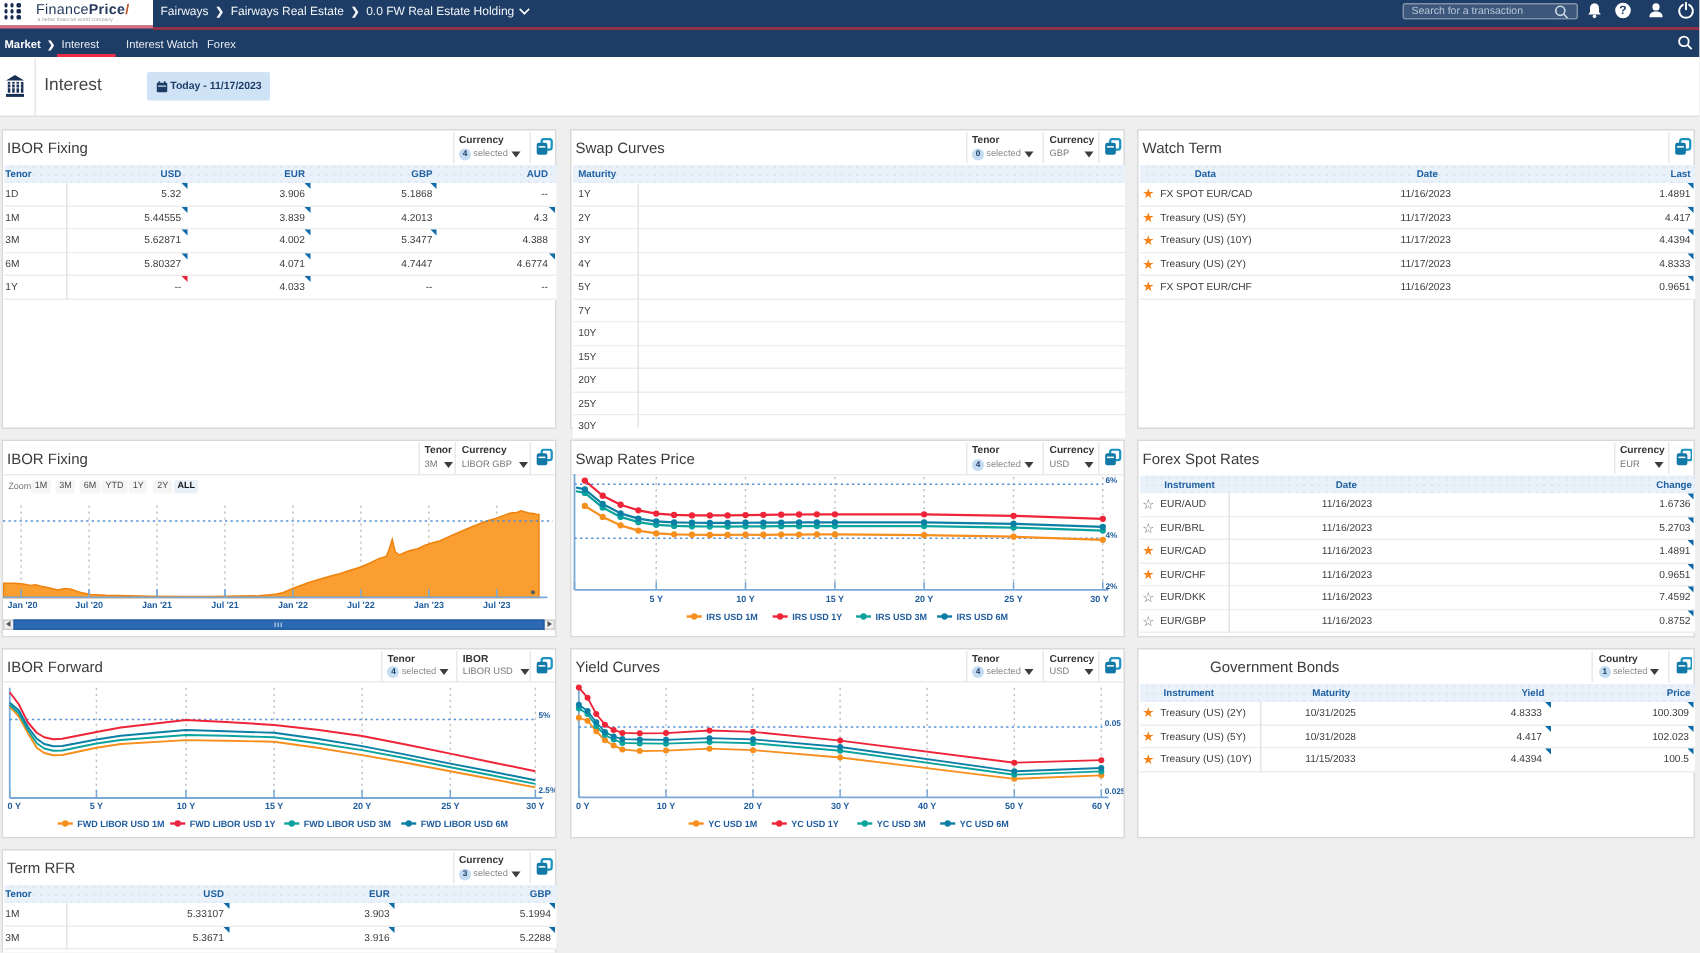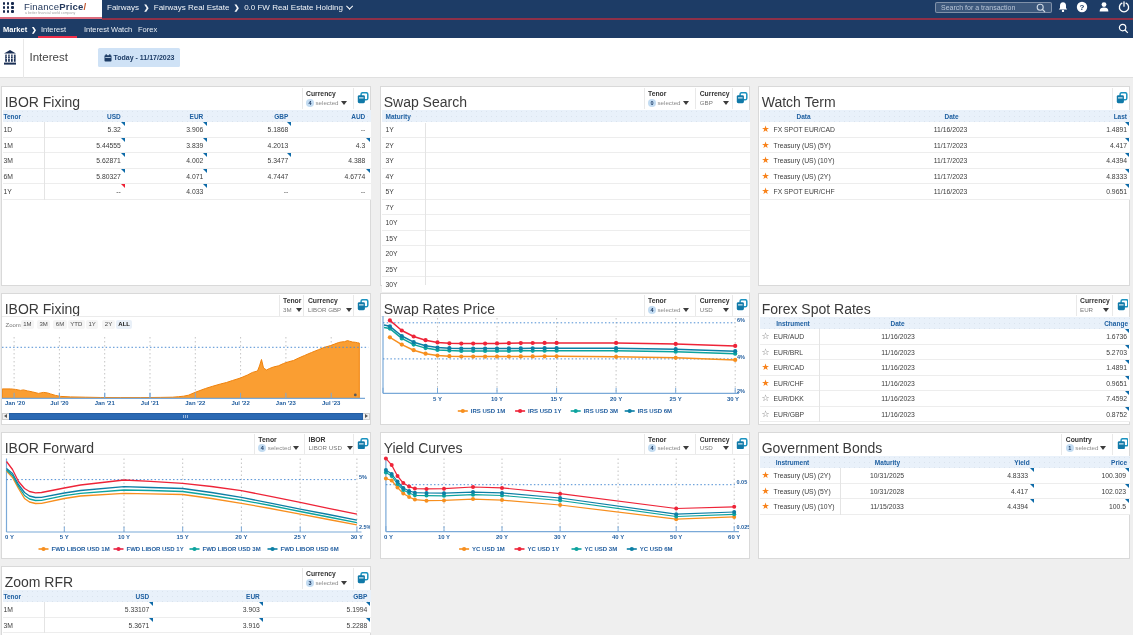--- a/index.html
+++ b/index.html
@@ -1,19 +1,19 @@
 <!DOCTYPE html>
 <html><head><meta charset="utf-8"><style>
 *{margin:0;padding:0;box-sizing:border-box;}
 html,body{width:1133px;height:635px;overflow:hidden;background:#efefef;}
 body{font-family:"Liberation Sans",sans-serif;}
 #page{position:relative;width:1133px;height:635px;overflow:hidden;}
 .abs{position:absolute;}
 .panel{position:absolute;background:#fff;border:1px solid #d9d9d9;}
-.ptitle{position:absolute;left:3.2px;font-size:14px;color:#3b3b3b;}
+.ptitle{position:absolute;left:3.2px;font-size:10px;color:#3b3b3b;}
 .vsep{position:absolute;width:1px;background:#e9e9e9;}
 .clabel{font-size:6.8px;font-weight:bold;color:#333;}
 .badge{display:inline-block;width:8px;height:8px;border-radius:50%;background:#c3dcf2;color:#1d3c66;font-size:5.5px;font-weight:bold;text-align:center;line-height:8px;vertical-align:top;}
 .sel{font-size:6.2px;color:#8a8a8a;vertical-align:top;line-height:8px;}
 .caret{display:inline-block;width:0;height:0;border-left:3.2px solid transparent;border-right:3.2px solid transparent;border-top:4px solid #3c3c3c;vertical-align:top;margin-top:2px;margin-left:2px;}
 .thead{position:absolute;background:#e9f1fa;background-image:radial-gradient(circle,#dbe4ee 0.55px,rgba(0,0,0,0) 0.65px);background-size:5px 5px;background-position:2px 4px;}
 .th{position:absolute;font-size:6.5px;font-weight:bold;color:#2061a2;top:3px;}
 .trow{position:absolute;border-bottom:1px solid #ededed;background:#fff;}
 .td{position:absolute;font-size:6.8px;color:#3c3c3c;top:4.2px;}
 .tri{position:absolute;width:0;height:0;border-left:4.5px solid transparent;border-top:4.5px solid #0d6aa8;top:0;}
@@ -158,21 +158,21 @@
 <span class="td" style="right:250.0px;">--</span>
 <span class="tri trired" style="left:118px;"></span>
 <span class="td" style="right:167.5px;">4.033</span>
 <span class="tri" style="left:200px;"></span>
 <span class="td" style="right:82.5px;">--</span>
 <span class="td" style="right:5.5px;">--</span>
 </div>
 <div class="vsep" style="left:42px;top:35px;height:77.5px;background:#e4e4e4;"></div>
 </div>
 <div class="panel" style="left:379.5px;top:86px;width:370px;height:200px;">
-<div class="ptitle" style="top:7px;">Swap Search</div>
+<div class="ptitle" style="top:7px;">Swap Curves</div>
 <div class="vsep" style="left:263.0px;top:1px;height:21px;"></div>
 <div class="abs clabel" style="left:267.5px;top:3px;">Tenor</div>
 <div class="abs" style="left:267.5px;top:11.5px;height:8px;line-height:8px;white-space:nowrap;"><span class="badge" style="margin-right:1.5px;">0</span><span class="sel">selected</span><span class="caret"></span></div>
 <div class="vsep" style="left:314.7px;top:1px;height:21px;"></div>
 <div class="abs clabel" style="left:319.2px;top:3px;">Currency</div>
 <div class="abs" style="left:319.2px;top:11.5px;height:8px;line-height:8px;white-space:nowrap;"><span class="sel" style="color:#777;">GBP</span><span class="caret" style="margin-left:10px;"></span></div>
 <div class="vsep" style="left:351.3px;top:1px;height:21px;"></div>
 <svg class="abs" style="left:355.8px;top:5px;" width="11.5" height="11.5" viewBox="0 0 11.5 11.5">
 <rect x="4.1" y="0.7" width="6.7" height="7.1" rx="1.6" fill="#fff" stroke="#1c93c0" stroke-width="1.5"></rect>
 <rect x="0.8" y="3.2" width="7.1" height="8" rx="1.4" fill="#1079a8"></rect>
@@ -690,21 +690,21 @@
 <text x="124.5" y="118.2" font-size="6" font-weight="bold" fill="#1f5c9e">FWD LIBOR USD 1Y</text>
 <line x1="187.5" y1="116.0" x2="197.5" y2="116.0" stroke="#0ca39e" stroke-width="1.6"></line>
 <circle cx="192.5" cy="116.0" r="2.1" fill="#0ca39e"></circle>
 <text x="200.5" y="118.2" font-size="6" font-weight="bold" fill="#1f5c9e">FWD LIBOR USD 3M</text>
 <line x1="265.5" y1="116.0" x2="275.5" y2="116.0" stroke="#0c7fa5" stroke-width="1.6"></line>
 <circle cx="270.5" cy="116.0" r="2.1" fill="#0c7fa5"></circle>
 <text x="278.5" y="118.2" font-size="6" font-weight="bold" fill="#1f5c9e">FWD LIBOR USD 6M</text>
 </svg>
 </div>
 <div class="panel" style="left:757.5px;top:431.5px;width:372.5px;height:127.5px;">
-<div class="ptitle" style="top:7px;">Government Bonds</div>
+<div class="ptitle" style="top:7px;margin-left:45px;">Government Bonds</div>
 <div class="vsep" style="left:302.8px;top:1px;height:21px;"></div>
 <div class="abs clabel" style="left:307.3px;top:3px;">Country</div>
 <div class="abs" style="left:307.3px;top:11.5px;height:8px;line-height:8px;white-space:nowrap;"><span class="badge" style="margin-right:1.5px;">1</span><span class="sel">selected</span><span class="caret"></span></div>
 <div class="vsep" style="left:353.5px;top:1px;height:21px;"></div>
 <svg class="abs" style="left:358px;top:5px;" width="11.5" height="11.5" viewBox="0 0 11.5 11.5">
 <rect x="4.1" y="0.7" width="6.7" height="7.1" rx="1.6" fill="#fff" stroke="#1c93c0" stroke-width="1.5"></rect>
 <rect x="0.8" y="3.2" width="7.1" height="8" rx="1.4" fill="#1079a8"></rect>
 <rect x="2" y="5.4" width="4.6" height="1" fill="#fff"></rect>
 </svg>
 <div class="thead" style="left:1px;top:23.2px;width:370.5px;height:12.3px;">
@@ -736,21 +736,21 @@
 <span class="td" style="left:14px;">Treasury (US) (10Y)</span>
 <span class="td" style="left:87.5px;width:80px;text-align:center;">11/15/2033</span>
 <span class="td" style="right:102px;">4.4394</span>
 <span class="tri" style="left:270px;"></span>
 <span class="td" style="right:4px;">100.5</span>
 <span class="tri" style="left:365.5px;"></span>
 </div>
 <div class="vsep" style="left:81px;top:35.5px;height:46.5px;background:#e4e4e4;"></div>
 </div>
 <div class="panel" style="left:0.5px;top:566px;width:370.3px;height:200px;">
-<div class="ptitle" style="top:7px;">Zoom RFR</div>
+<div class="ptitle" style="top:7px;">Term RFR</div>
 <div class="vsep" style="left:300.0px;top:1px;height:21px;"></div>
 <div class="abs clabel" style="left:304.5px;top:3px;">Currency</div>
 <div class="abs" style="left:304.5px;top:11.5px;height:8px;line-height:8px;white-space:nowrap;"><span class="badge" style="margin-right:1.5px;">3</span><span class="sel">selected</span><span class="caret"></span></div>
 <div class="vsep" style="left:351.0px;top:1px;height:21px;"></div>
 <svg class="abs" style="left:355.5px;top:5px;" width="11.5" height="11.5" viewBox="0 0 11.5 11.5">
 <rect x="4.1" y="0.7" width="6.7" height="7.1" rx="1.6" fill="#fff" stroke="#1c93c0" stroke-width="1.5"></rect>
 <rect x="0.8" y="3.2" width="7.1" height="8" rx="1.4" fill="#1079a8"></rect>
 <rect x="2" y="5.4" width="4.6" height="1" fill="#fff"></rect>
 </svg>
 <div class="thead" style="left:1px;top:22.7px;width:368.3px;height:12.3px;">

